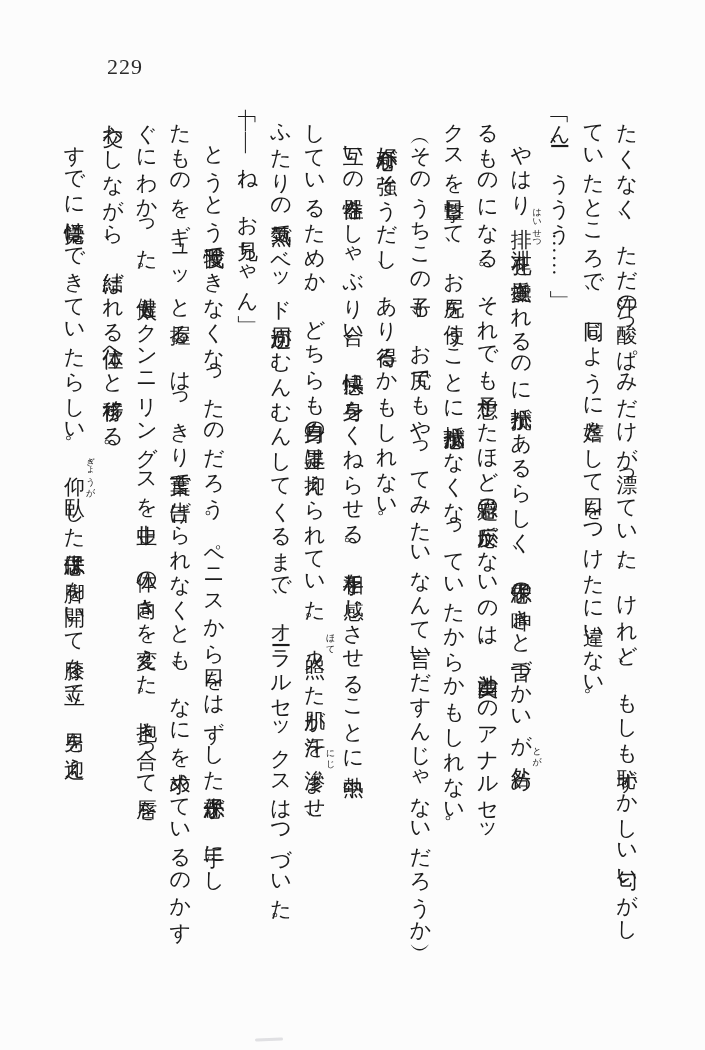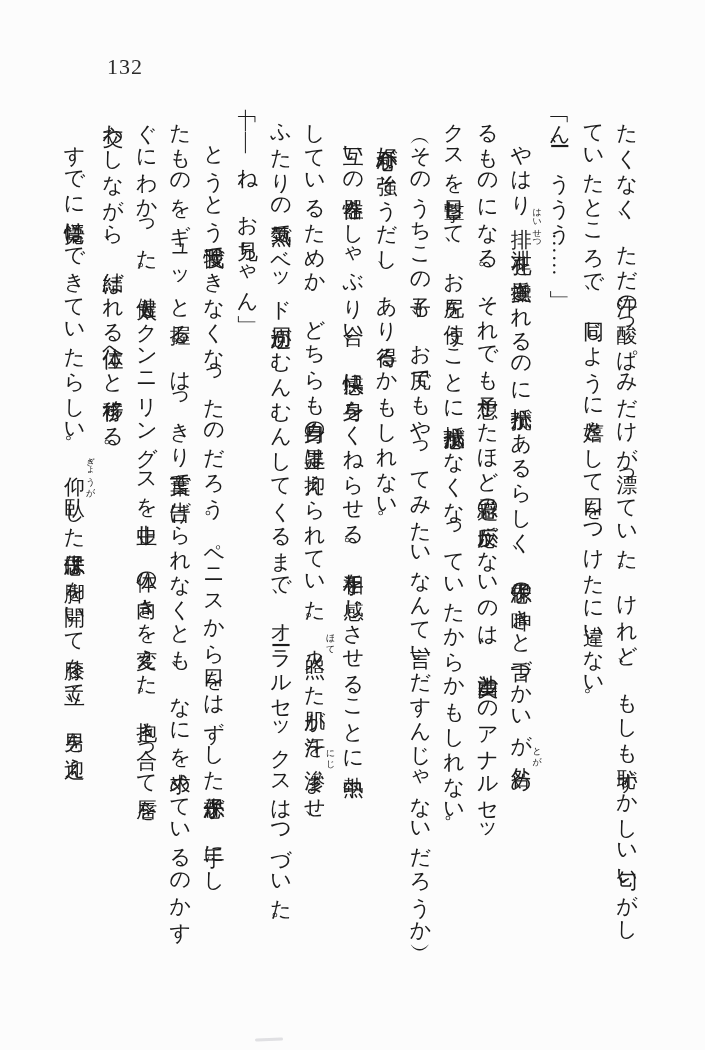--- a/index.html
+++ b/index.html
@@ -63,21 +63,21 @@
     background: #c9c9cd;
     opacity: 0.55;
     border-radius: 2px;
     transform: rotate(-2deg);
   }
 </style>
 </head>
 <body>
 
 <div class="page">
-  <div class="page-number">132</div>
+  <div class="page-number">229</div>
 
   <div class="text-block">
       <div class="text-column">たくなく、ただ汗の酸っぱみだけが漂っていた。けれど、もしも恥ずかしい匂いがし</div>
       <div class="text-column">ていたところで、同じように嬉々として口をつけたに違いない。</div>
       <div class="text-column">「んー、ううう……」</div>
       <div class="text-column indent">やはり<ruby>排泄<rt>はいせつ</rt></ruby>孔を愛撫されるのに抵抗があるらしく、志保子の呻きと舌づかいが<ruby>咎<rt>とが</rt></ruby>め</div>
       <div class="text-column">るものになる。それでも予想したほど忌避の反応がないのは、沙由美とのアナルセッ</div>
       <div class="text-column">クスを目撃して、お尻を使うことに抵抗感がなくなっていたからかもしれない。</div>
       <div class="text-column indent">（そのうちこの子も、お尻でもやってみたいなんて言いだすんじゃないだろうか）</div>
       <div class="text-column indent">好奇心が強そうだし、あり得るかもしれない。</div>

